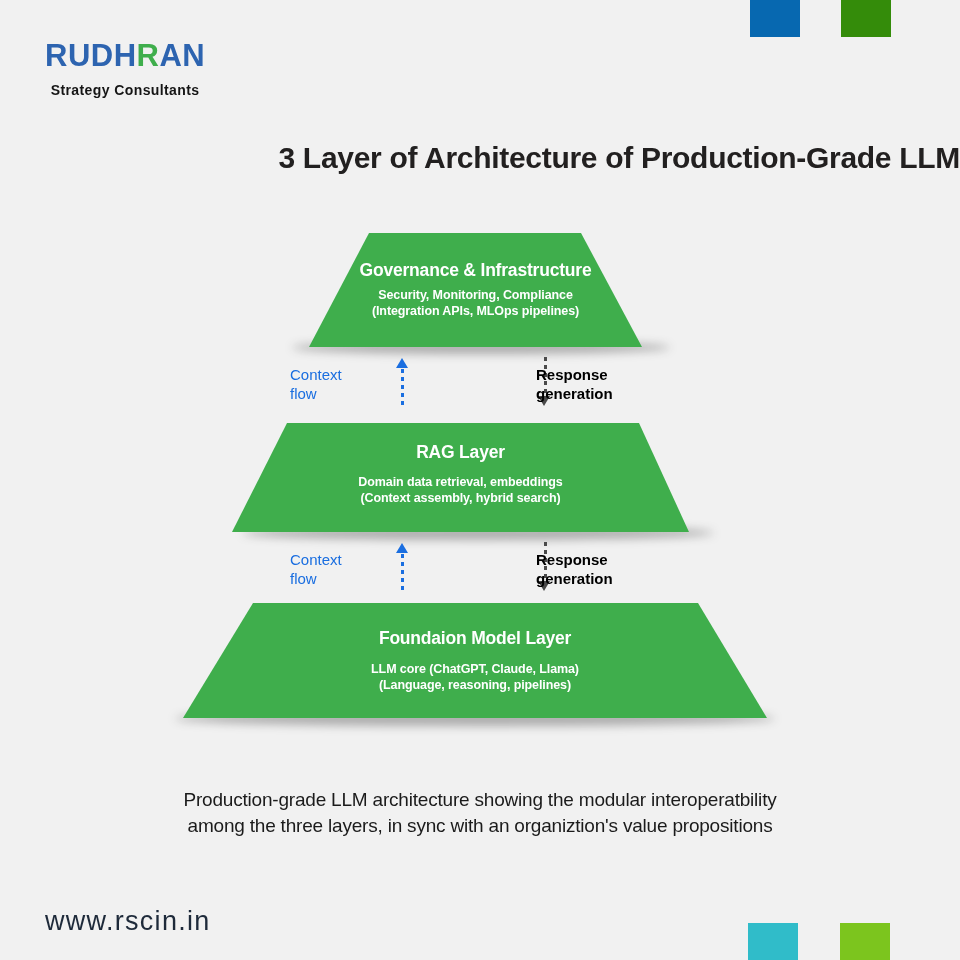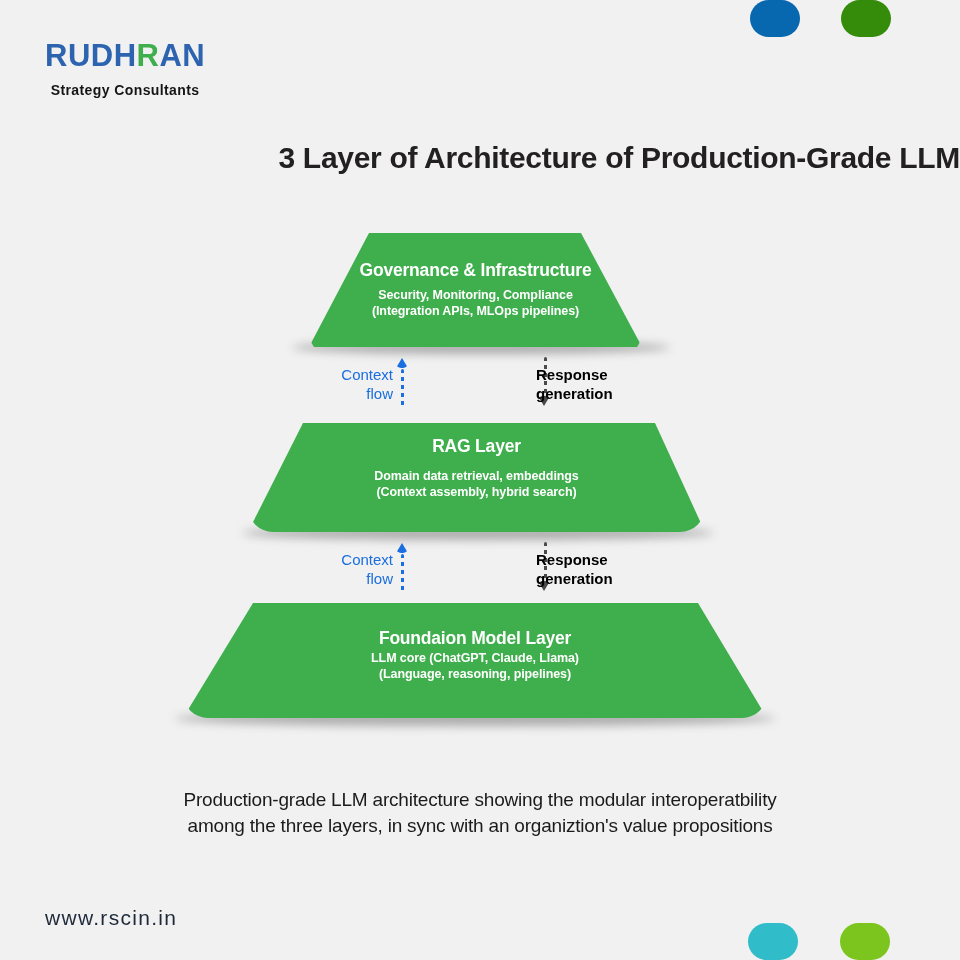--- a/index.html
+++ b/index.html
@@ -1,15 +1,15 @@
 <!DOCTYPE html>
 <html><head>
 <meta charset="utf-8">
 <style>
-  * { margin: 0; padding: 0; box-sizing: border-box; border-radius: 25px; }
+  * { margin: 0; padding: 0; box-sizing: border-box; }
   html, body { width: 960px; height: 960px; }
   body {
     font-family: "Liberation Sans", sans-serif;
     background: #f1f1f1;
     position: relative;
     overflow: hidden;
   }
   .canvas { position: absolute; inset: 0; width: 960px; height: 960px; background: #f1f1f1; }
 
   
@@ -33,28 +33,28 @@
   .page-title {
     position: absolute; left: 0; top: 141px; width: 960px;
     text-align: right; font-size: 30px; font-weight: 700;
     color: #222020; letter-spacing: -0.3px;
   }
 
   
   .layer { position: absolute; background: #3FAE4C; color: #ffffff; text-align: center; z-index: 2; }
   .layer-1 { left: 309px; top: 233px; width: 333px; height: 124px;
              clip-path: polygon(60px 0, 272px 0, 333px 114px, 0 114px); padding-top: 27px; }
-  .layer-2 { left: 248px; top: 423px; width: 457px; height: 109px;
-             clip-path: polygon(55px 0, 407px 0, 457px 109px, 0 109px); padding-top: 13px; }
+  .layer-2 { left: 232px; top: 423px; width: 457px; height: 109px;
+             clip-path: polygon(55px 0, 407px 0, 457px 109px, 0 109px); padding-top: 19px; }
   .layer-3 { left: 183px; top: 603px; width: 584px; height: 115px;
              clip-path: polygon(70px 0, 515px 0, 584px 115px, 0 115px); padding-top: 25px; }
   .layer-title { font-size: 17.5px; font-weight: 700; letter-spacing: -0.2px; }
   .layer-2 .layer-title { margin-bottom: 11px; }
   .layer-1 .layer-title { margin-bottom: 6px; }
-  .layer-3 .layer-title { margin-bottom: 1px; }
+  .layer-3 .layer-title { margin-bottom: 12px; }
   .layer-sub { font-size: 12.5px; font-weight: 700; line-height: 16px; letter-spacing: -0.1px; }
 
   
   .layer-shadow {
     position: absolute; background: rgba(30, 30, 30, 0.33);
     border-radius: 50%; filter: blur(5px); z-index: 1;
   }
   .shadow-1 { left: 292px; top: 341px; width: 378px; height: 13px; }
   .shadow-2 { left: 242px; top: 526px; width: 472px; height: 14px; }
   .shadow-3 { left: 175px; top: 711px; width: 600px; height: 15px; }
@@ -77,34 +77,34 @@
     left: 396px; top: 3px;
     border-left: 6px solid transparent; border-right: 6px solid transparent;
     border-bottom: 10px solid #1A6EE0;
   }
   .arrow-down {
     left: 538px; top: 41px;
     border-left: 6px solid transparent; border-right: 6px solid transparent;
     border-top: 10px solid #4A4A4A;
   }
   .flow-label { position: absolute; font-size: 15px; line-height: 19px; }
-  .flow-label-up { left: 290px; width: 103px; top: 10px; text-align: right; color: #1A6EE0; }
+  .flow-label-up { left: 290px; width: 103px; top: 10px; text-align: left; color: #1A6EE0; }
   .flow-label-down { left: 536px; top: 10px; text-align: left; color: #000000; font-weight: bold; }
 
   
   .caption {
     position: absolute; left: 0; top: 787px; width: 960px;
     text-align: center; font-size: 19px; font-weight: 400;
     color: #1B1B1B; line-height: 26px; letter-spacing: -0.2px;
   }
 
   
   .website {
     position: absolute; left: 45px; top: 906px;
-    font-size: 21px; font-weight: 400; color: #1E2A3A; letter-spacing: 1.3px;
+    font-size: 27px; font-weight: 400; color: #1E2A3A; letter-spacing: 1.3px;
   }
 </style>
 </head>
 <body>
 
 <div class="canvas">
 
   <div class="corner-sq sq-top-blue"></div>
   <div class="corner-sq sq-top-green"></div>
   <div class="corner-sq sq-bot-teal"></div>

